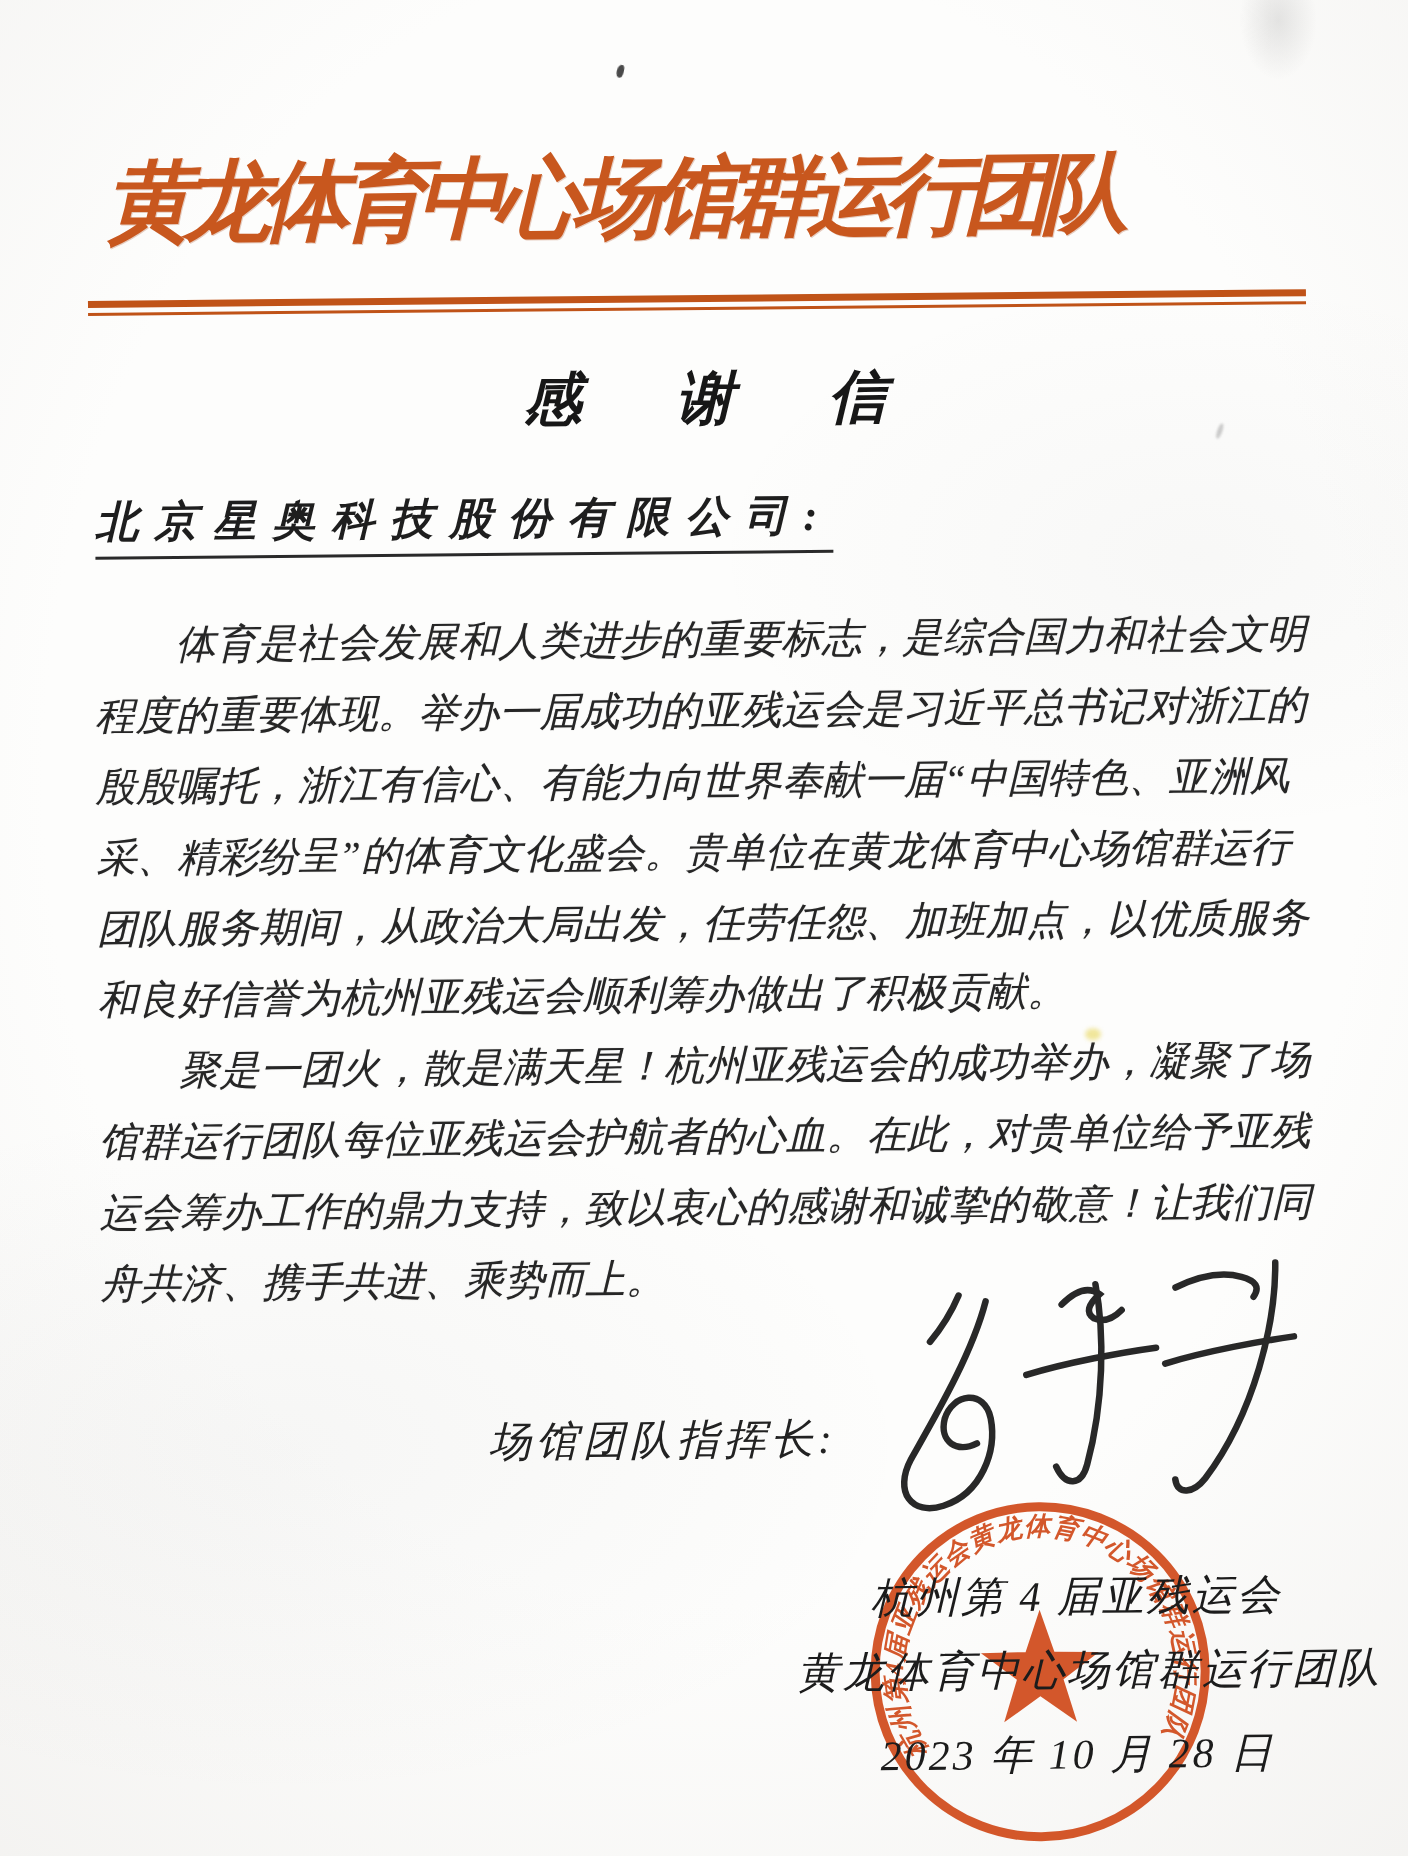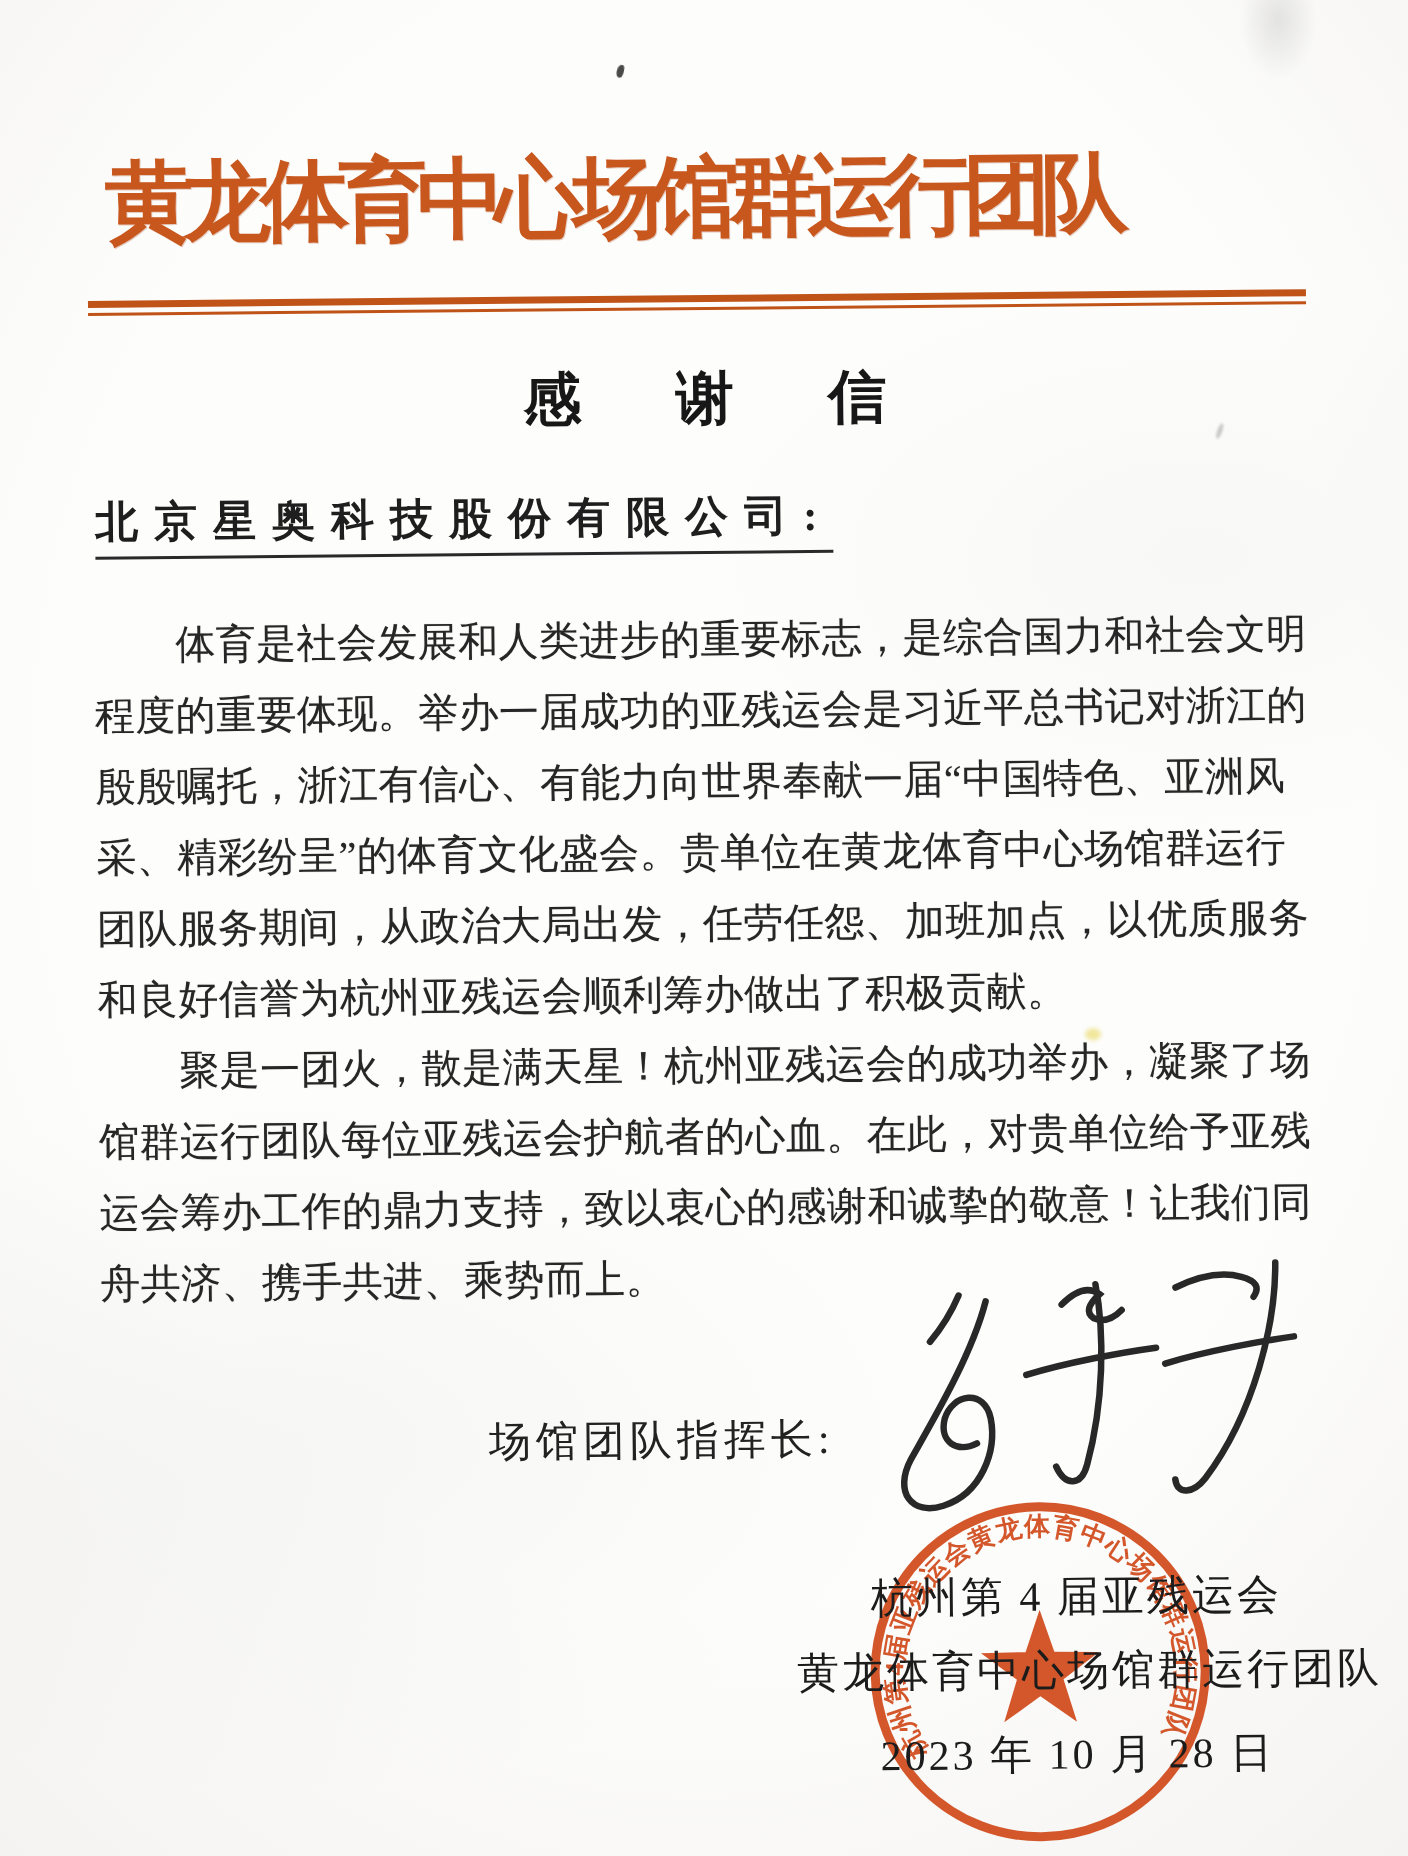--- a/index.html
+++ b/index.html
@@ -7,20 +7,21 @@
     width:1408px;height:1856px;overflow:hidden;
     font-family:"Liberation Serif","DejaVu Serif",serif;
     background:#efeeec;
   }
   #page{
     position:relative;width:1408px;height:1856px;overflow:hidden;
     background:
       radial-gradient(ellipse 900px 500px at 20% 78%, rgba(120,120,120,0.05), rgba(0,0,0,0) 70%),
       radial-gradient(ellipse 700px 400px at 85% 30%, rgba(120,120,120,0.04), rgba(0,0,0,0) 70%),
       radial-gradient(ellipse 1200px 1500px at 50% 42%, #fdfdfc 55%, #f2f1ef 100%);
+    font-style: italic;
   }
   #sheet{
     position:absolute;left:0;top:0;width:1408px;height:1856px;
     transform:rotate(-0.55deg);transform-origin:50% 50%;
   }
   
   .org-title{
     position:absolute;left:112px;top:138px;width:1180px;
     font-size:88px;font-weight:700;letter-spacing:-10px;
     color:#c8571e;white-space:nowrap;

